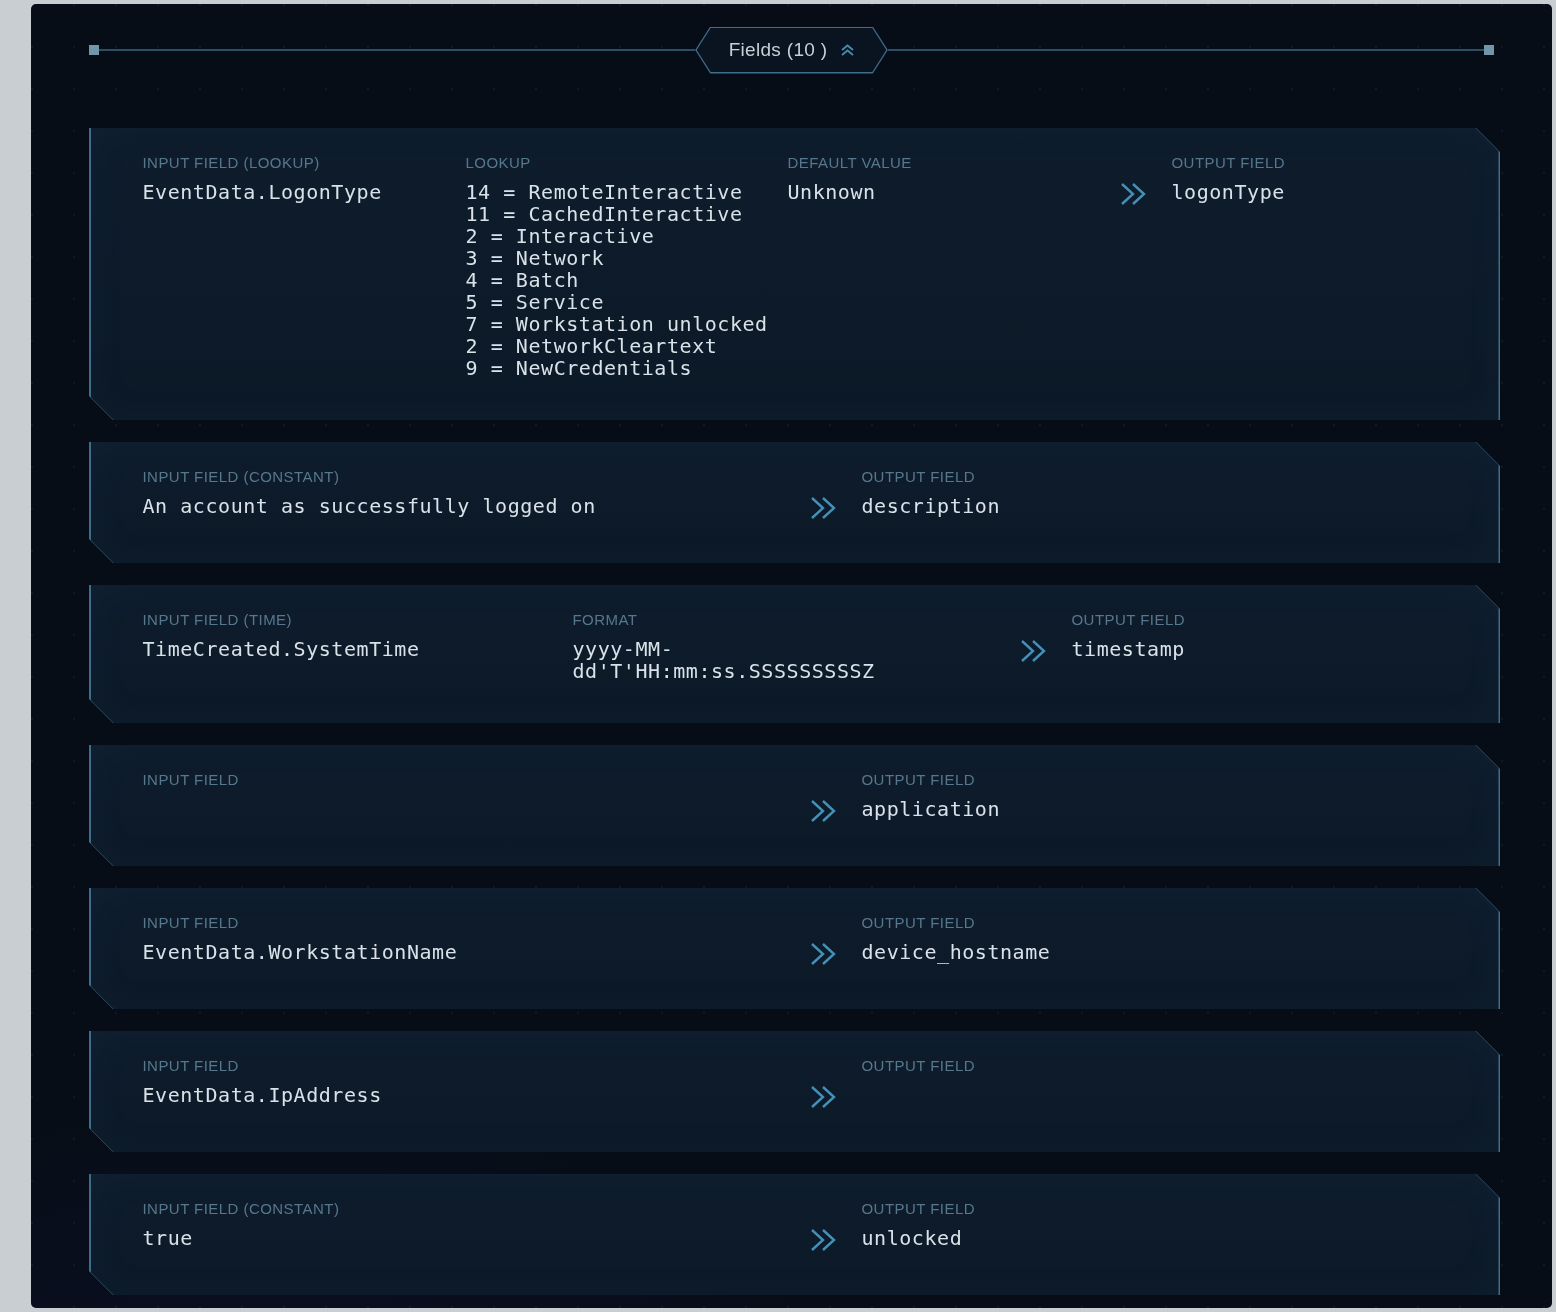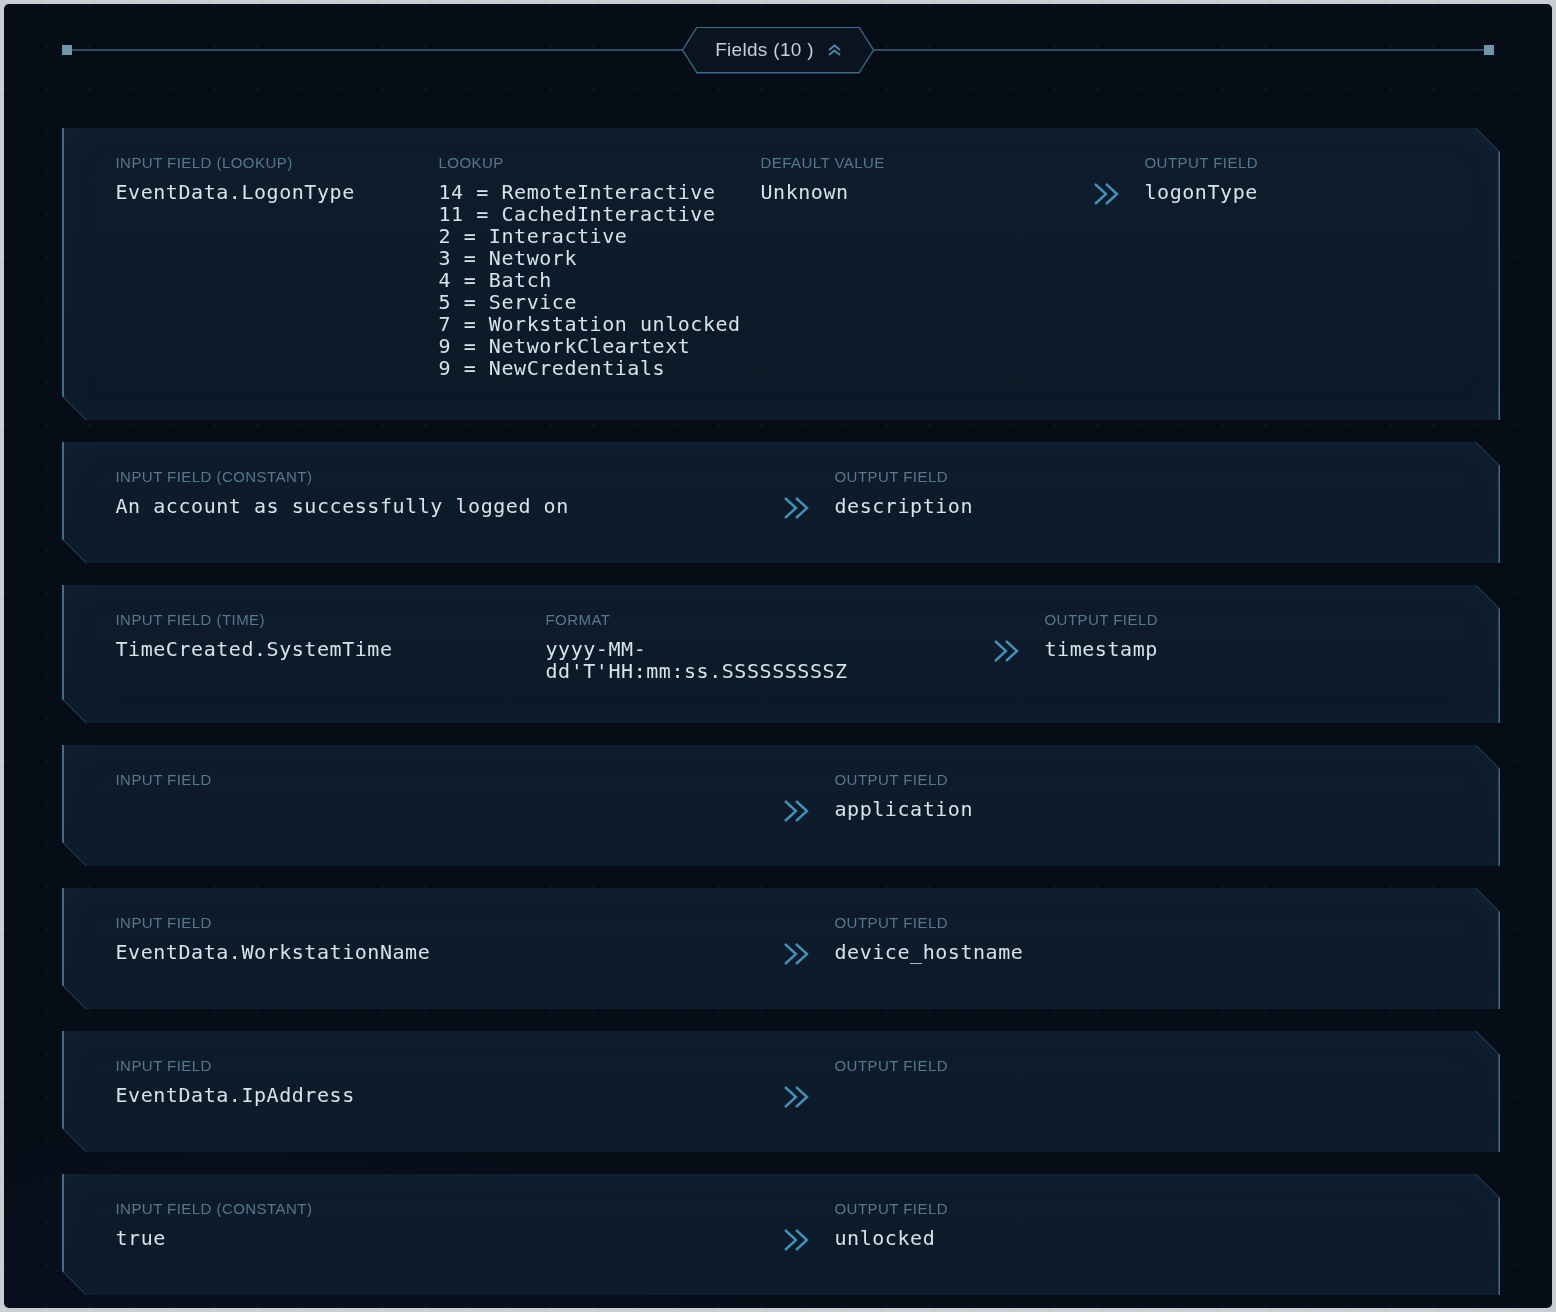--- a/index.html
+++ b/index.html
@@ -23,20 +23,21 @@
   }
   .screen{
     position:absolute; inset:4px;
     border-radius:5px;
     background:
       radial-gradient(circle at 1px 1px, rgba(40,70,100,0.22) 1px, transparent 1.6px),
       radial-gradient(1100px 700px at 15% 115%, #0d1028 0%, rgba(13,16,40,0) 60%),
       var(--page-bg);
     background-size:42px 42px, auto, auto;
     overflow:hidden;
+    margin-left:27px;
   }
   
   .fields-header{
     display:flex; align-items:center;
     margin:24px 58px 0 58px; height:44px;
   }
   .endcap{width:10px;height:10px;background:var(--endcap);flex:none;}
   .rule{flex:1;height:2px;background:var(--rule);}
   .tag{
     flex:none;
@@ -126,21 +127,21 @@
           <div class="col w-c1b">
             <div class="label">LOOKUP</div>
             <div class="value lines">
               <span class="line">14 = RemoteInteractive</span>
               <span class="line">11 = CachedInteractive</span>
               <span class="line">2 = Interactive</span>
               <span class="line">3 = Network</span>
               <span class="line">4 = Batch</span>
               <span class="line">5 = Service</span>
               <span class="line">7 = Workstation unlocked</span>
-              <span class="line">9 = NetworkCleartext</span>
+              <span class="line">2 = NetworkCleartext</span>
               <span class="line">9 = NewCredentials</span>
             </div>
           </div>
           <div class="col w-c1c">
             <div class="label">DEFAULT VALUE</div>
             <div class="value">Unknown</div>
           </div>
           <div class="arrow">
             <svg width="30" height="26" viewBox="0 0 30 26" fill="none">
               <path d="M4 3 L15 13 L4 23" stroke="#4391b8" stroke-width="2.4"></path>

